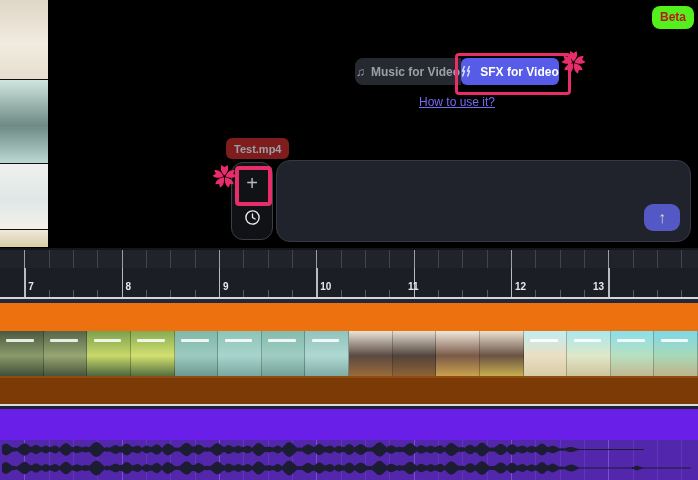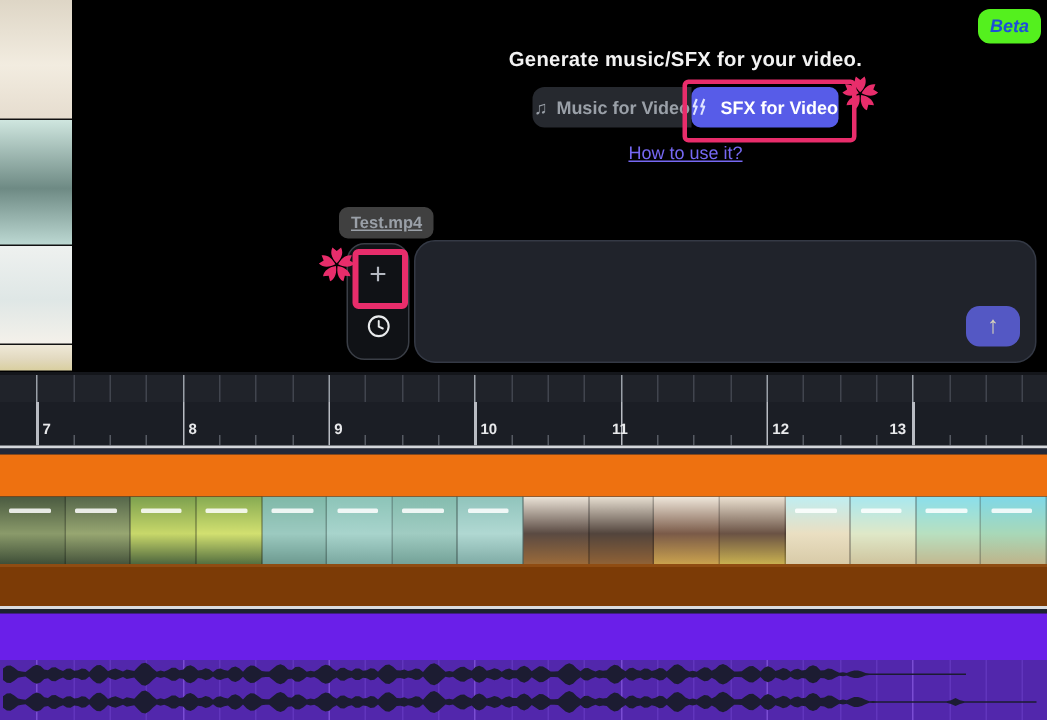--- a/index.html
+++ b/index.html
@@ -5,35 +5,35 @@
   html,body{margin:0;padding:0;background:#000;}
   #app{position:relative;width:698px;height:480px;background:#000;overflow:hidden;
        font-family:"Liberation Sans","DejaVu Sans",sans-serif;}
   .abs{position:absolute;}
 
   
   #side-thumbs{left:0;top:0;width:48px;height:247px;display:flex;flex-direction:column;gap:1px;background:#111;}
   .side-thumb{width:48px;}
 
   
-  #beta-badge{right:4px;top:6px;background:#54F01E;color:#1d4ed8;font-size:12px;font-weight:bold;
-              padding:3px 8px;border-radius:8px;line-height:1.4;font-style:italic;}
+  #beta-badge{right:4px;top:6px;background:#54F01E;color:#b91c1c;font-size:12px;font-weight:bold;
+              padding:3px 8px;border-radius:8px;line-height:1.4;}
   #gen-title{left:216px;top:32px;width:482px;text-align:center;color:#f2f2f2;
              font-size:13.5px;font-weight:bold;letter-spacing:.2px;}
   .tab-btn{top:58px;height:27px;display:flex;align-items:center;justify-content:center;gap:6px;
            font-size:12px;font-weight:bold;cursor:pointer;box-sizing:border-box;}
   #tab-music{left:355px;width:106px;background:#26292f;color:#9aa0a8;border-radius:8px 0 0 8px;}
   #tab-sfx{left:461px;width:98px;background:#575CE8;color:#fff;border-radius:6px;}
   #help-link{left:216px;top:95px;width:482px;text-align:center;color:#7668F2;font-size:12px;
              text-decoration:underline;cursor:pointer;}
   .note-icon{font-size:12px;}
 
   .chip{font-size:11px;font-weight:bold;border-radius:6px;display:flex;align-items:center;
         padding:0 8px;box-sizing:border-box;}
-  #clip-chip{left:226px;top:138px;height:21px;background:#404040;color:#9aa0a8;text-decoration:underline;}
+  #clip-chip{left:226px;top:138px;height:21px;background:#7f1d1d;color:#9aa0a8;}
   #range-chip{left:281px;top:137px;height:22px;background:#23262c;color:#eceef0;border:1px solid #3a3d44;}
 
   #tools-col{left:231px;top:162px;width:40px;height:76px;background:#101216;border:1px solid #3a3e46;
              border-radius:12px;}
   #plus-btn{left:0;top:6px;width:40px;height:28px;display:flex;align-items:center;justify-content:center;
             color:#b4b8c0;font-size:20px;font-weight:400;cursor:pointer;}
   #clock-btn{left:0;top:44px;width:40px;height:20px;display:flex;align-items:center;justify-content:center;cursor:pointer;}
 
   #prompt-panel{left:276px;top:160px;width:415px;height:82px;background:#20232b;border:1px solid #343945;
                 border-radius:14px;box-sizing:border-box;}
@@ -91,21 +91,20 @@
 <div id="app">
 
   <div id="side-thumbs" class="abs">
       <div class="side-thumb" style="height: 80px; background: linear-gradient(rgb(222, 214, 198) 0%, rgb(242, 236, 224) 55%, rgb(230, 221, 207) 100%);"></div>
       <div class="side-thumb" style="height: 83px; background: linear-gradient(rgb(207, 230, 223) 0%, rgb(110, 138, 132) 55%, rgb(188, 216, 210) 100%);"></div>
       <div class="side-thumb" style="height: 66px; background: linear-gradient(rgb(238, 241, 239) 0%, rgb(223, 231, 230) 55%, rgb(244, 241, 234) 100%);"></div>
       <div class="side-thumb" style="height: 17px; background: linear-gradient(rgb(239, 233, 216) 0%, rgb(226, 217, 191) 55%, rgb(217, 207, 159) 100%);"></div>
     </div>
 
   <div id="beta-badge" class="abs">Beta</div>
-  <div id="gen-title" class="abs">Generate music/SFX for your video.</div>
 
   <div id="tab-music" class="abs tab-btn">
     <span class="note-icon">♫</span>
     <span>Music for Video</span>
   </div>
   <div id="tab-sfx" class="abs tab-btn">
     <span style="display:flex;">
       <svg width="13" height="13" viewBox="0 0 13 13">
         <polyline points="3.5,1 1.5,6 3.5,6 1.5,11.5" fill="none" stroke="#dfe2ff" stroke-width="1.4" stroke-linejoin="round"></polyline>
         <polyline points="8.5,1 6.5,6 8.5,6 6.5,11.5" fill="none" stroke="#dfe2ff" stroke-width="1.4" stroke-linejoin="round"></polyline>

